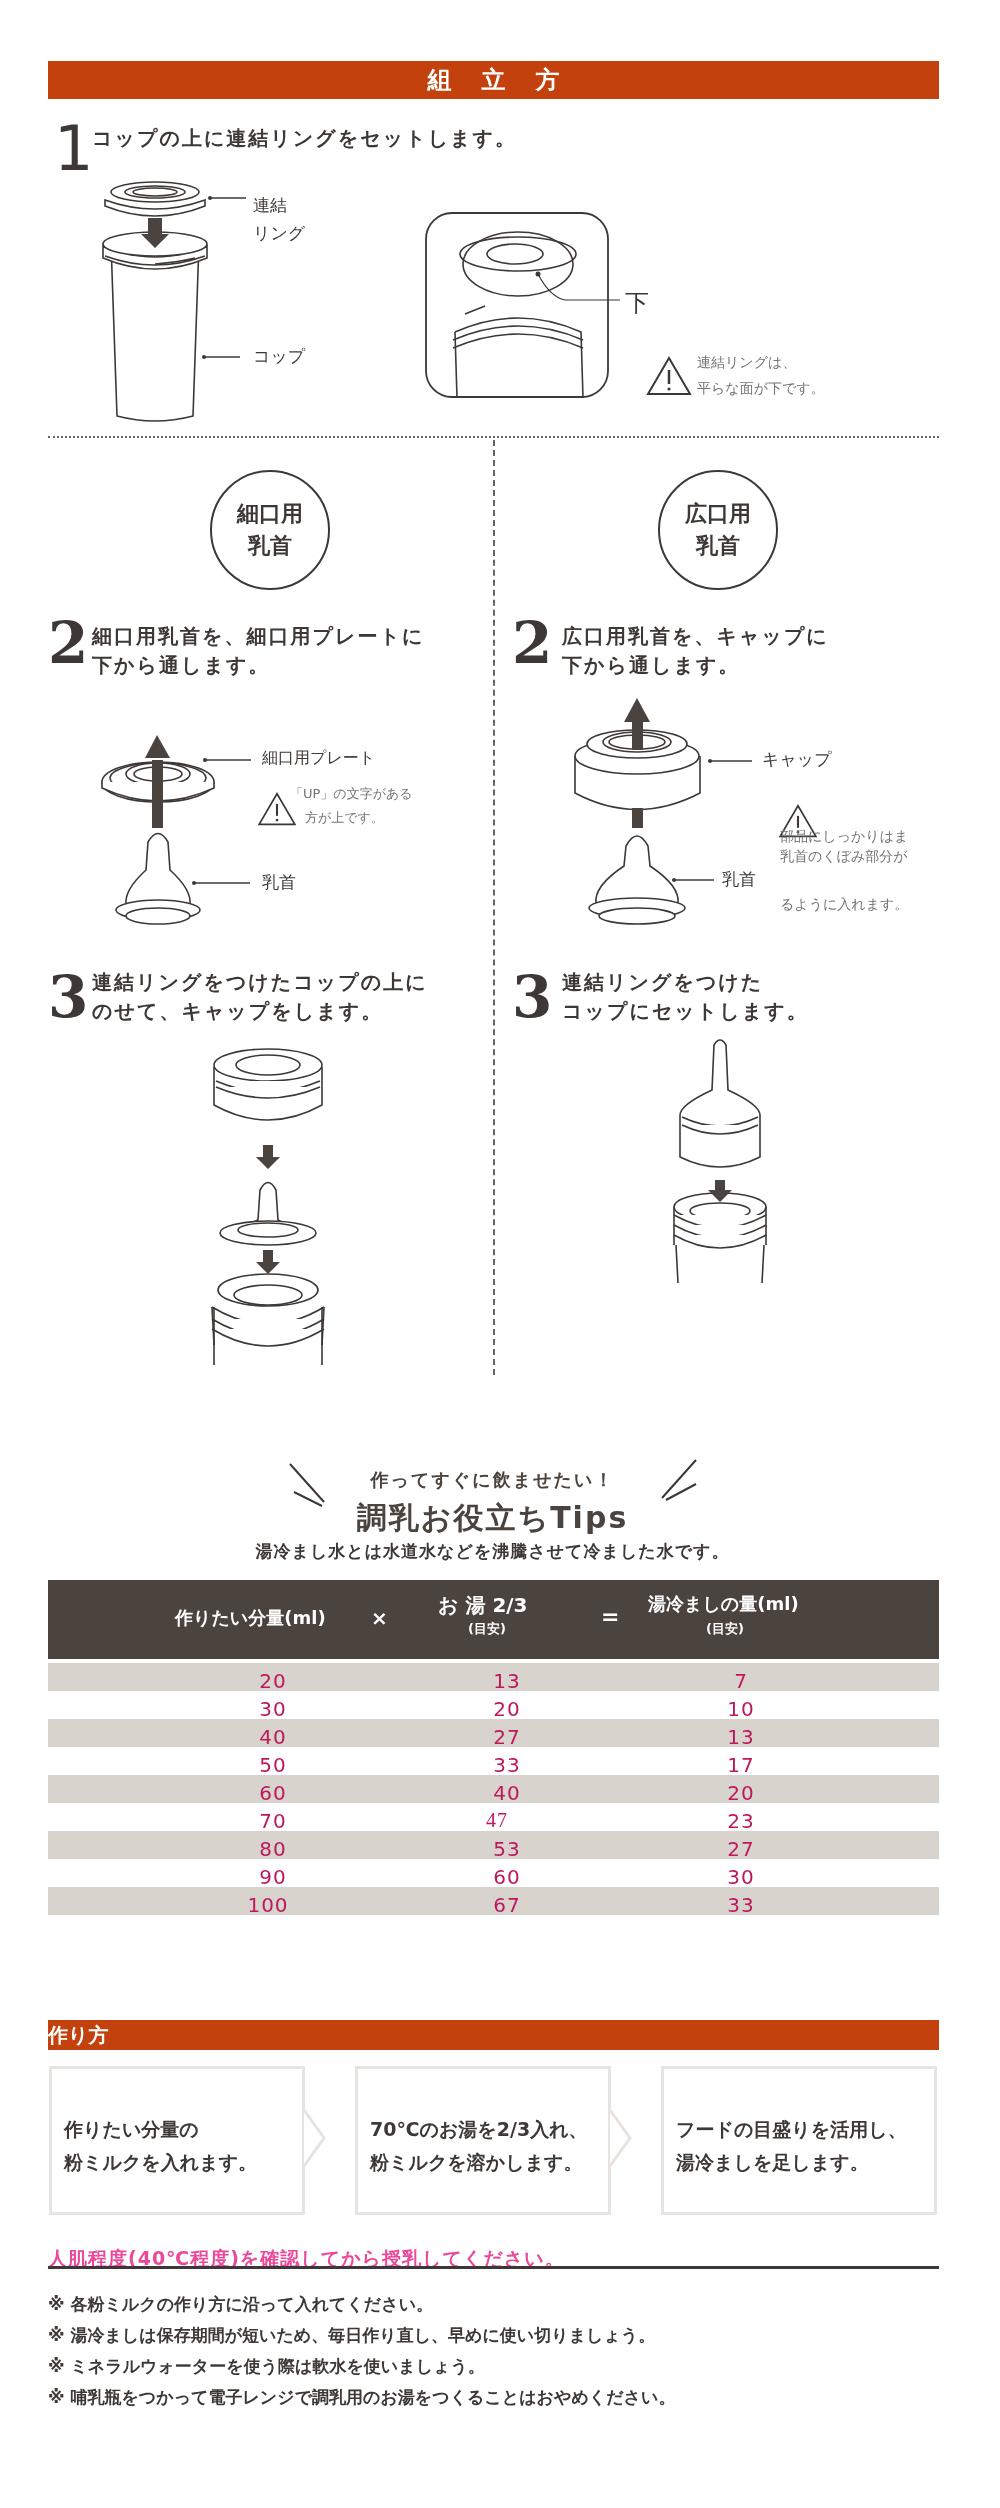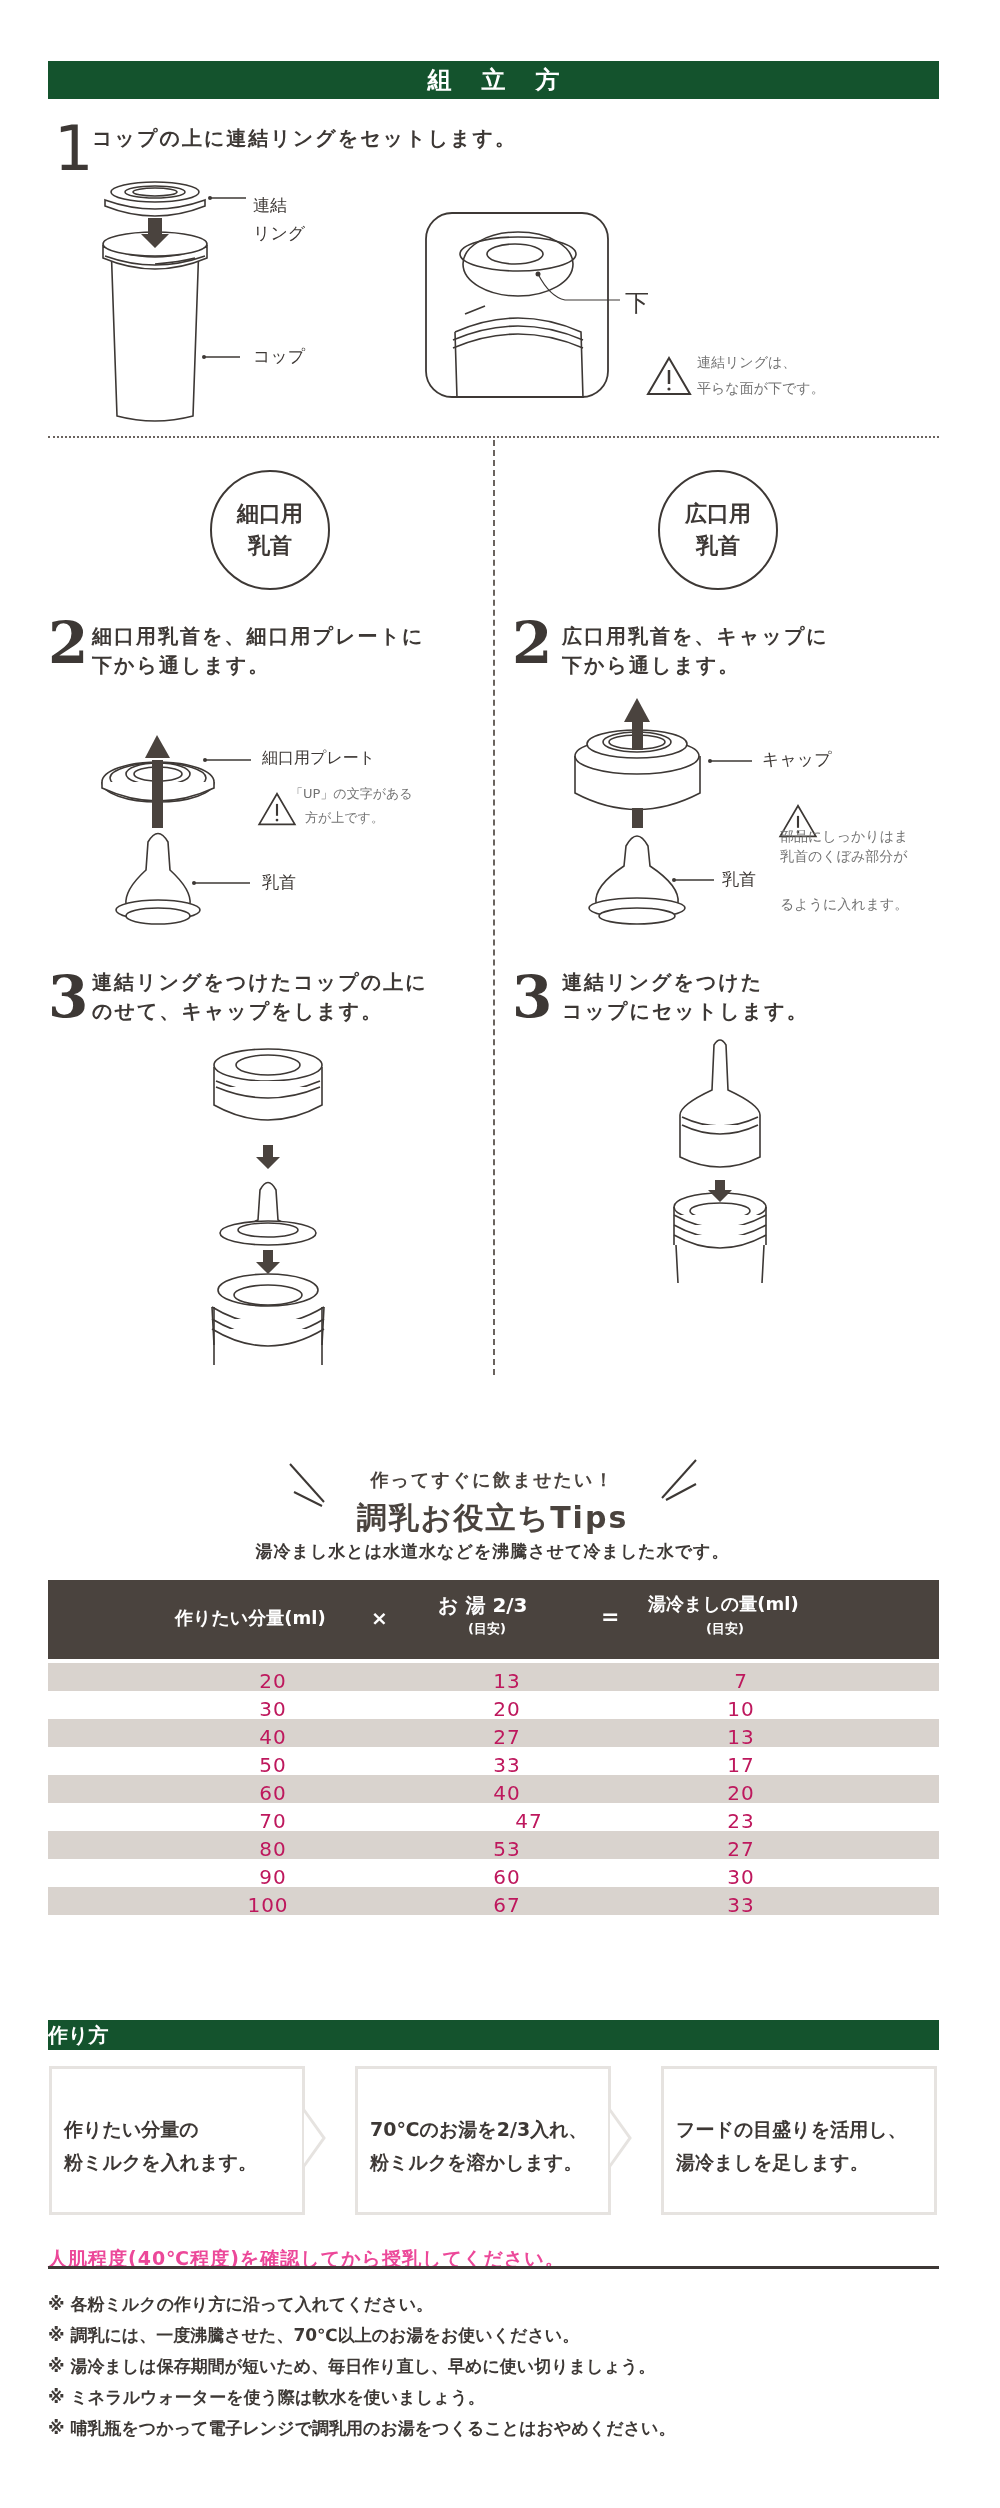--- a/index.html
+++ b/index.html
@@ -1,18 +1,18 @@
 <!DOCTYPE html>
 <html><head>
 <meta charset="utf-8">
 <style>
   * { box-sizing: border-box; margin: 0; padding: 0; }
   html, body { width: 1000px; height: 2508px; background: #ffffff; }
   body { position: relative; font-family: "DejaVu Sans", "Liberation Sans", sans-serif; color: #3d3835; overflow: hidden; }
-  .bar { position: absolute; left: 48px; width: 891px; background: #14532d; color: #fff; }
+  .bar { position: absolute; left: 48px; width: 891px; background: #c2410c; color: #fff; }
   .title-bar { top: 61px; height: 38px; display: flex; align-items: center; justify-content: center; font-size: 24px; font-weight: bold; letter-spacing: 30px; padding-left: 30px; }
   .step-num { position: absolute; font-family: "DejaVu Serif", "Liberation Serif", serif; color: #3d3835; font-weight: bold; }
   .step-text { position: absolute; font-size: 20px; line-height: 29px; letter-spacing: 2px; color: #3d3835; font-weight: bold; }
   .label { position: absolute; font-size: 17px; color: #3d3835; white-space: nowrap; }
   .small { position: absolute; font-size: 14px; line-height: 24px; color: #737373; white-space: nowrap; }
   .hdots { position: absolute; left: 48px; width: 891px; height: 0; border-top: 2px dotted #6a635e; }
   .vdots { position: absolute; left: 493px; width: 0; border-left: 2px dashed #6a635e; }
   .badge { position: absolute; width: 120px; height: 120px; border: 2px solid #3d3835; border-radius: 50%; display: flex; flex-direction: column; align-items: center; justify-content: center; font-size: 22px; line-height: 32px; font-weight: bold; }
   svg { position: absolute; overflow: visible; }
   .tips-sub { position: absolute; left: 0; width: 1000px; text-align: center; top: 1468px; font-size: 18px; letter-spacing: 2px; font-weight: bold; color: #4a433e; }
@@ -269,21 +269,21 @@
       <span style="left:419px;">33</span>
       <span style="left:653px;">17</span>
     </div>
   <div class="trow shade">
       <span style="left:185px;">60</span>
       <span style="left:419px;">40</span>
       <span style="left:653px;">20</span>
     </div>
   <div class="trow">
       <span style="left:185px;">70</span>
-      <span style="left:441px;">47</span>
+      <span style="left:409px;font-family:Liberation Serif, serif;">47</span>
       <span style="left:653px;">23</span>
     </div>
   <div class="trow shade">
       <span style="left:185px;">80</span>
       <span style="left:419px;">53</span>
       <span style="left:653px;">27</span>
     </div>
   <div class="trow">
       <span style="left:185px;">90</span>
       <span style="left:419px;">60</span>
@@ -316,17 +316,16 @@
 <div class="box" style="left:661px;width:276px;">
   <div>フードの目盛りを活用し、</div>
   <div>湯冷ましを足します。</div>
 </div>
 
 <div class="confirm">人肌程度(40℃程度)を確認してから授乳してください。</div>
 <div class="confirm-line"></div>
 
 <div class="notes">
   <div>※ 各粉ミルクの作り方に沿って入れてください。</div>
-  <div>※ 調乳には、一度沸騰させた、70℃以上のお湯をお使いください。</div>
   <div>※ 湯冷ましは保存期間が短いため、毎日作り直し、早めに使い切りましょう。</div>
   <div>※ ミネラルウォーターを使う際は軟水を使いましょう。</div>
   <div>※ 哺乳瓶をつかって電子レンジで調乳用のお湯をつくることはおやめください。</div>
 </div>
 
 </body></html>

